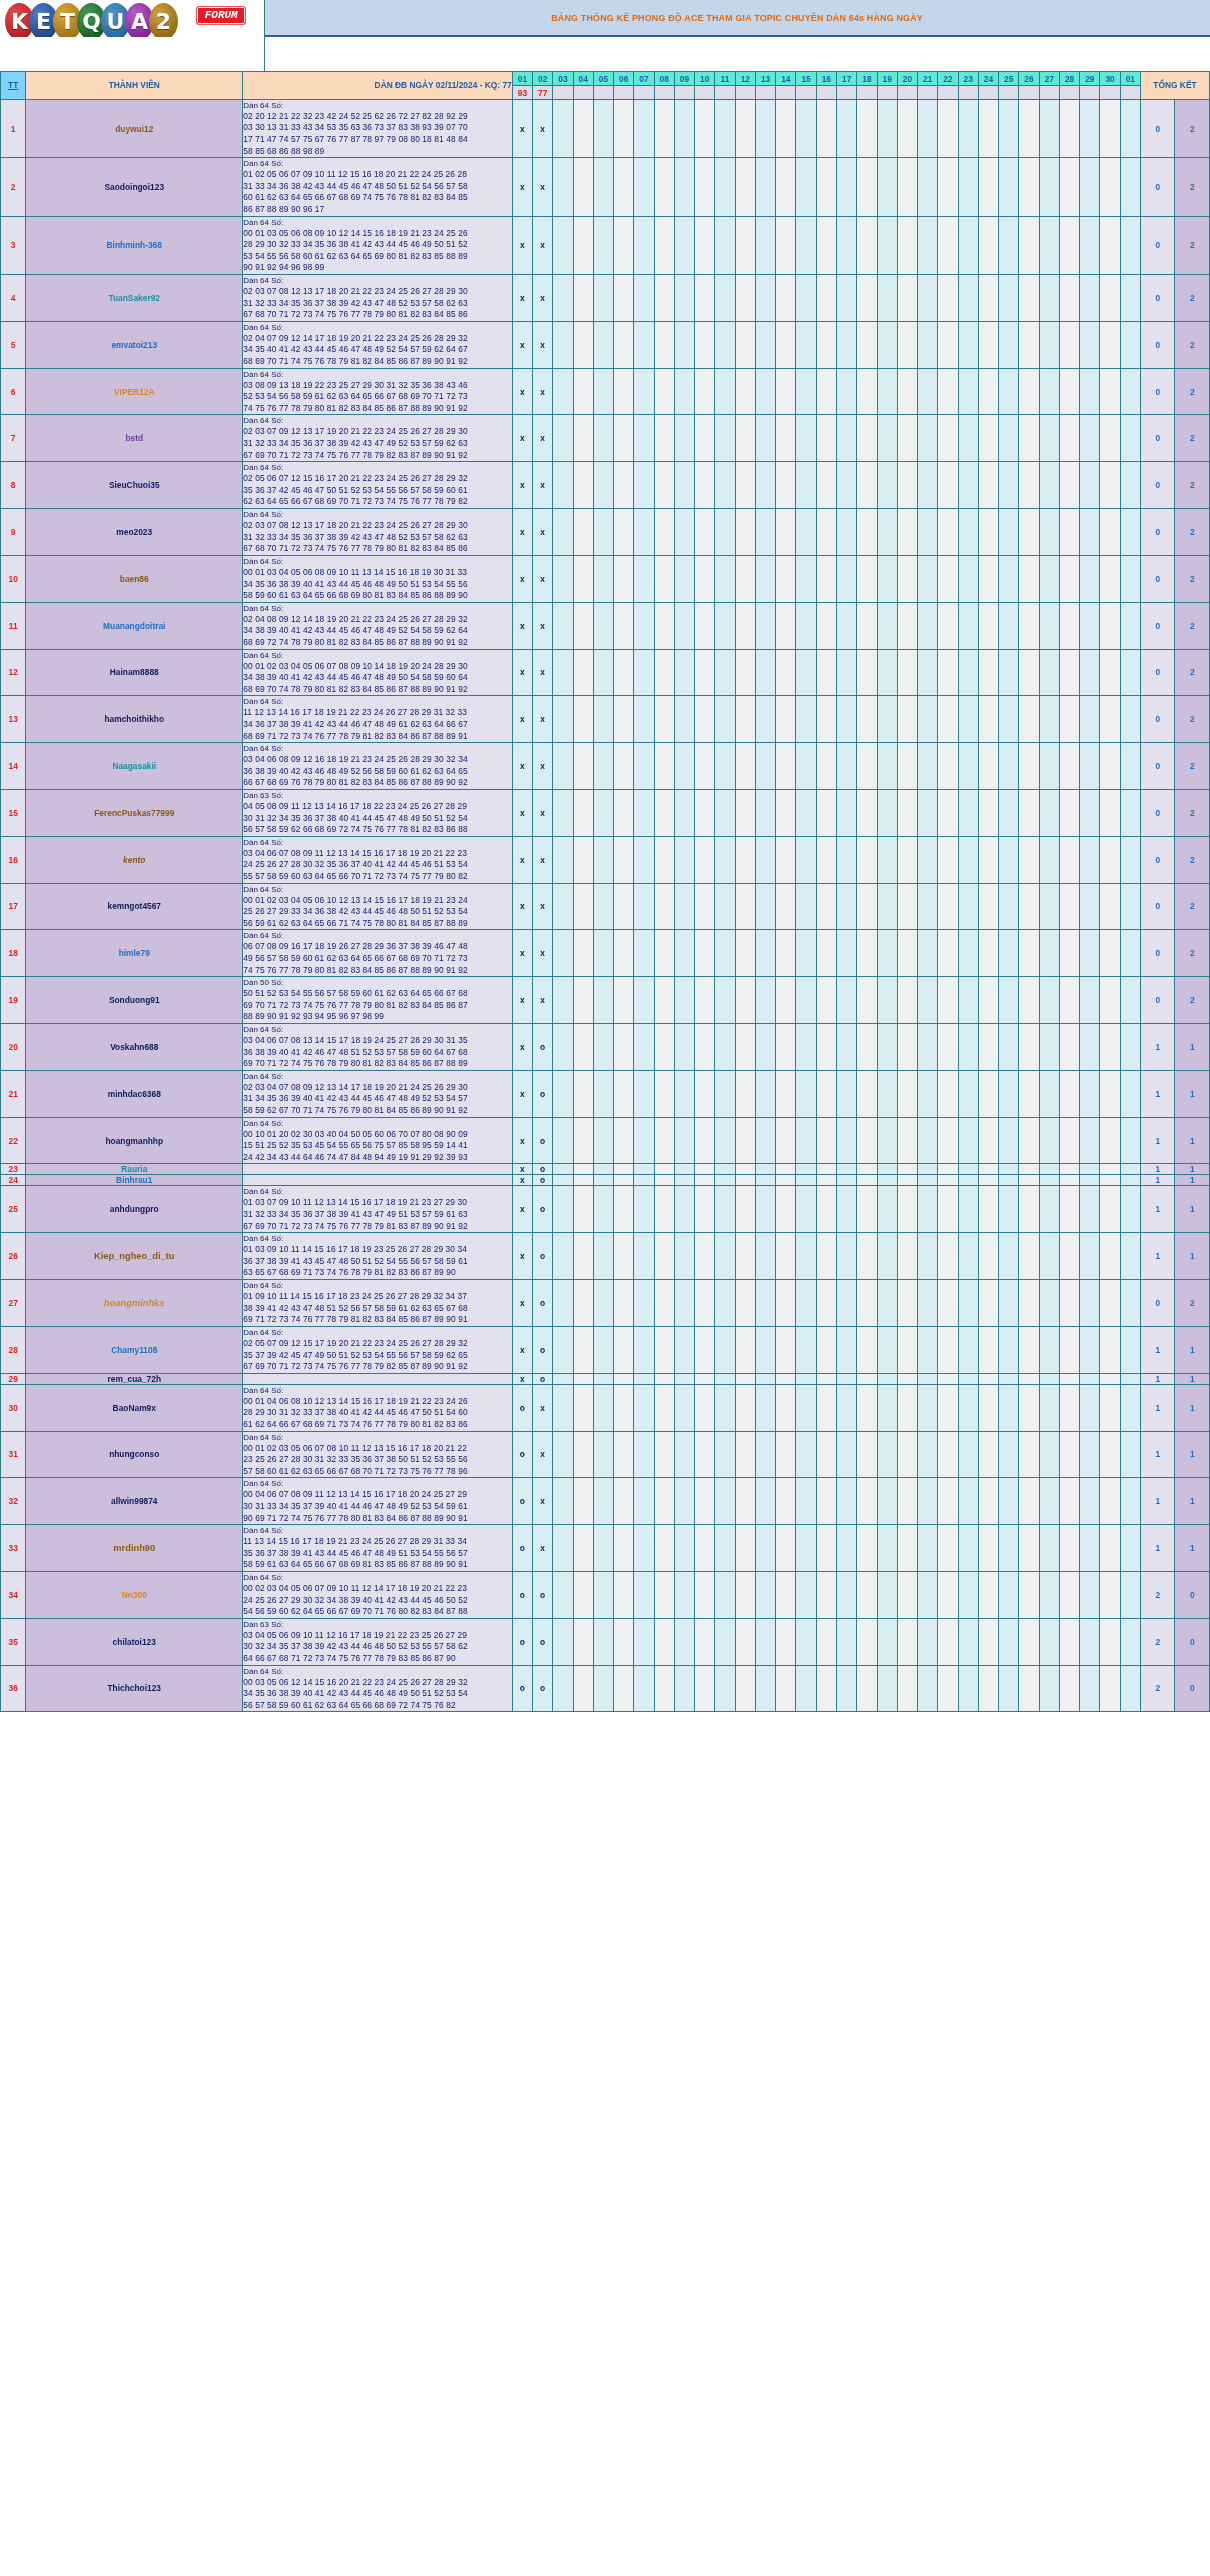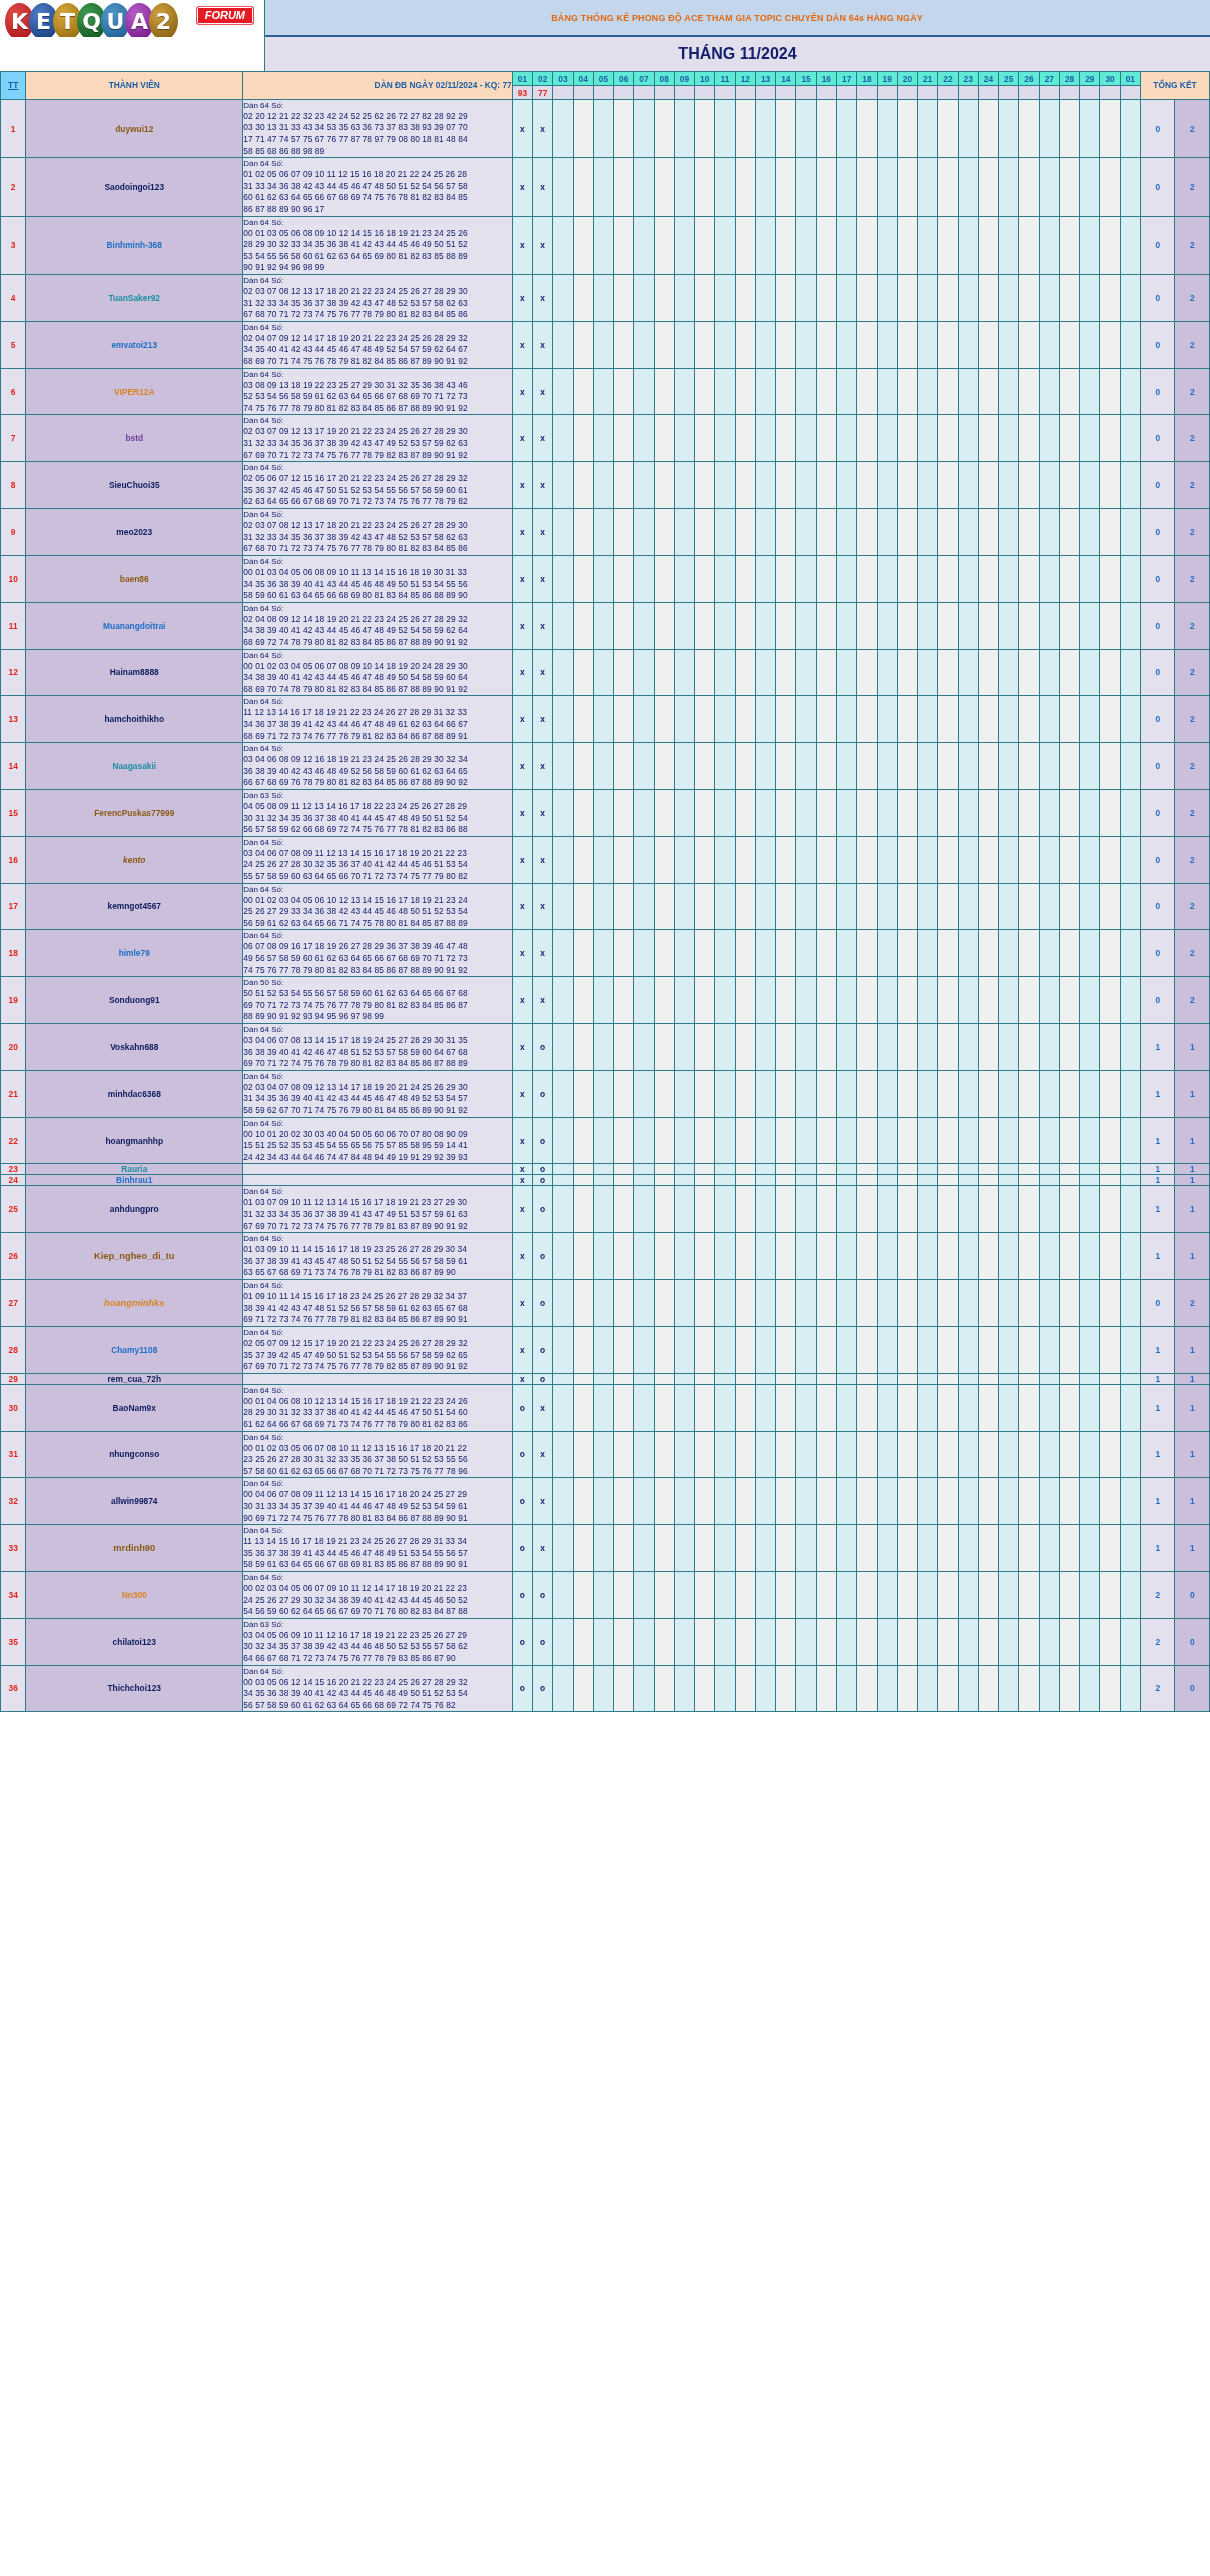--- a/index.html
+++ b/index.html
@@ -71,21 +71,21 @@
   .b5 { background: radial-gradient(circle at 35% 30%, #5197c9, #15568c); }
   .b6 { background: radial-gradient(circle at 35% 30%, #b85cc4, #6e1184); }
   .b7 { background: radial-gradient(circle at 35% 30%, #cfa23f, #7a5406); }
   .forum-badge {
     position: absolute; left: 192px; top: 5px;
     background: #e21b24; color: #fff;
     font-size: 11px; font-weight: bold; font-style: italic;
     padding: 1.7px 6.7px; border-radius: 1.7px;
     border: 1.7px solid #fff;
     box-shadow: 0 0 0 0.8px #e21b24;
-    font-family: Liberation Sans, sans-serif;
+    font-family: Liberation Mono, monospace;
   }
 
   
   .monthband {
     display: flex;
     width: 1210px;
     height: 34px;
   }
   .monthband .spacer {
     width: 265px;
@@ -213,21 +213,20 @@
 
       </div>
     </div>
     <div class="banner-cell">
       <div class="banner-title">BẢNG THỐNG KÊ PHONG ĐỘ ACE THAM GIA TOPIC CHUYÊN DÀN 64s HÀNG NGÀY</div>
     </div>
   </div>
 
   <div class="monthband">
     <div class="spacer"></div>
-    <div class="mtitle">THÁNG 11/2024</div>
   </div>
 
   <table class="grid">
     <colgroup id="colgrp">
         <col style="width: 25px;">
         <col style="width: 214px;">
         <col style="width: 266px;">
         <col style="width: 20px;">
         <col style="width: 20px;">
         <col style="width: 20px;">

